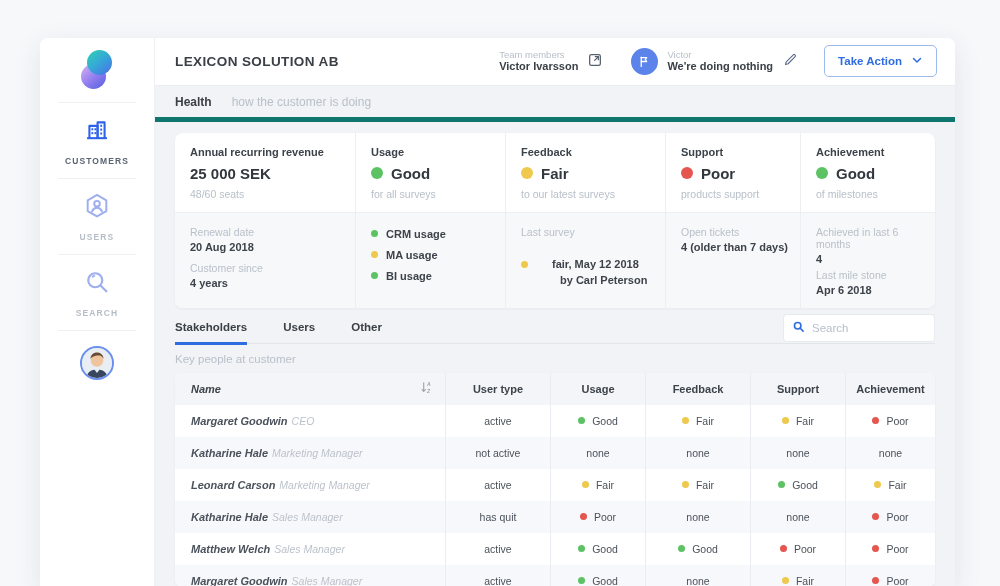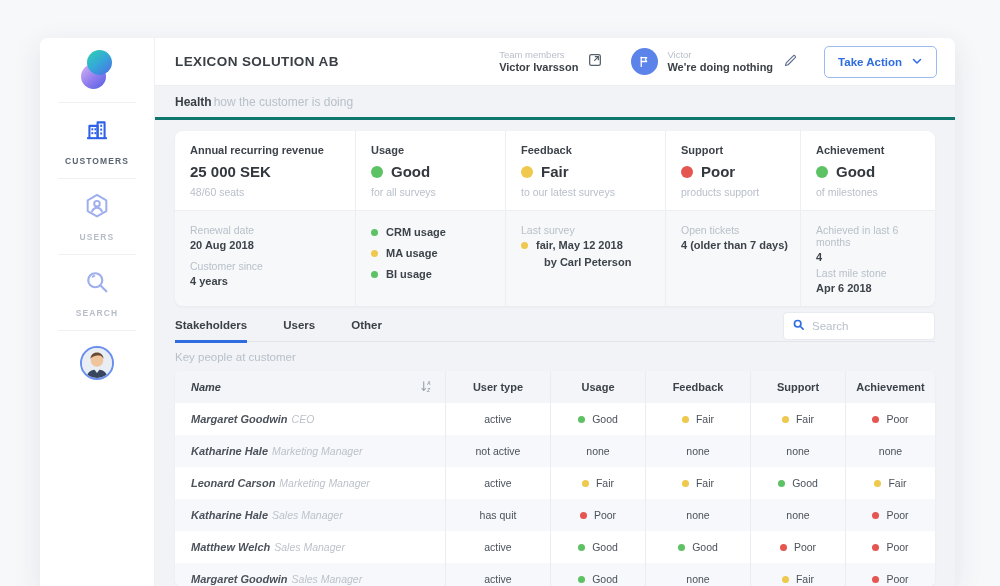--- a/index.html
+++ b/index.html
@@ -36,39 +36,39 @@
   .kv .kv-value { font-size:11px; font-weight:700; color:#3b4046; }
   .icon-btn { background:none; border:none; cursor:pointer; display:flex; align-items:center; }
   .ext-icon { margin-left:9px; margin-right:28px; }
   .flag-circle { width:27px; height:27px; border-radius:50%; background:#5b83ea; display:flex;
                  align-items:center; justify-content:center; margin-right:9px; flex:none; }
   .pencil-icon { margin-left:10px; margin-right:26px; }
   .take-action-btn { background:#fff; border:1px solid #9db9ef; color:#2e6ce0; font-weight:700;
                      font-size:11.5px; border-radius:5px; padding:8px 13px; display:flex; gap:9px;
                      align-items:center; cursor:pointer; font-family:inherit; }
 
-  .health-label-row { padding:9px 20px 8px; border-bottom:3px solid #0f766e; display:flex; gap:2px; align-items:flex-end; }
+  .health-label-row { padding:9px 20px 8px; border-bottom:5px solid #0f766e; display:flex; gap:20px; align-items:flex-end; }
   .health-title { font-size:12px; font-weight:700; color:#3b4046; }
   .health-subtitle { font-size:12px; color:#b9c0ca; }
 
   .health-card { margin:11px 20px 0; background:#fff; border-radius:8px;
                  box-shadow:0 1px 3px rgba(30,40,60,.05); }
   .health-top { display:flex; }
   .health-bottom { display:flex; background:#f7f8fa; border-top:1px solid #eceef2; border-radius:0 0 8px 8px; }
   .hcol { padding:13px 10px 12px 15px; }
   .hcol + .hcol { border-left:1px solid #eceef2; }
   .hc1 { width:180px; } .hc2 { width:150px; } .hc3 { width:160px; } .hc4 { width:135px; } .hc5 { flex:1; }
   .h-label { font-size:11px; color:#3d434a; font-weight:600; }
   .h-value { margin-top:7px; font-size:15px; font-weight:700; color:#33383e; display:flex; align-items:center; gap:8px; }
   .h-sub { margin-top:6px; font-size:10.5px; color:#b9c0ca; }
   .d-label { font-size:10.5px; color:#b9c0ca; }
   .d-value { font-size:11px; font-weight:700; color:#3d434a; margin-top:3px; }
   .d-gap { margin-top:9px; }
   .prod-item { display:flex; align-items:center; gap:8px; font-size:11px; font-weight:600; color:#3d434a; margin-bottom:9px; margin-top:2px;}
-  .survey-line { display:flex; gap:8px; margin-top:1px; }
+  .survey-line { display:flex; gap:24px; margin-top:18px; }
   .survey-text { font-size:11px; font-weight:700; color:#3d434a; line-height:1.5; }
 
   .dot { display:inline-block; border-radius:50%; flex:none; }
   .dot-lg { width:12px; height:12px; }
   .dot-sm { width:7px; height:7px; }
   .st-good { background:#5dc264; } .st-fair { background:#eec94d; } .st-poor { background:#e4564f; }
 
   .tabs-row { margin:13px 20px 0; display:flex; border-bottom:1px solid #e2e5ea; position:relative; }
   .tab { font-size:11.5px; font-weight:700; color:#3b4046; padding-bottom:9px; margin-right:36px; cursor:pointer; }
   .tab.active { border-bottom:3px solid #2e6ce0; margin-bottom:-2px; }

